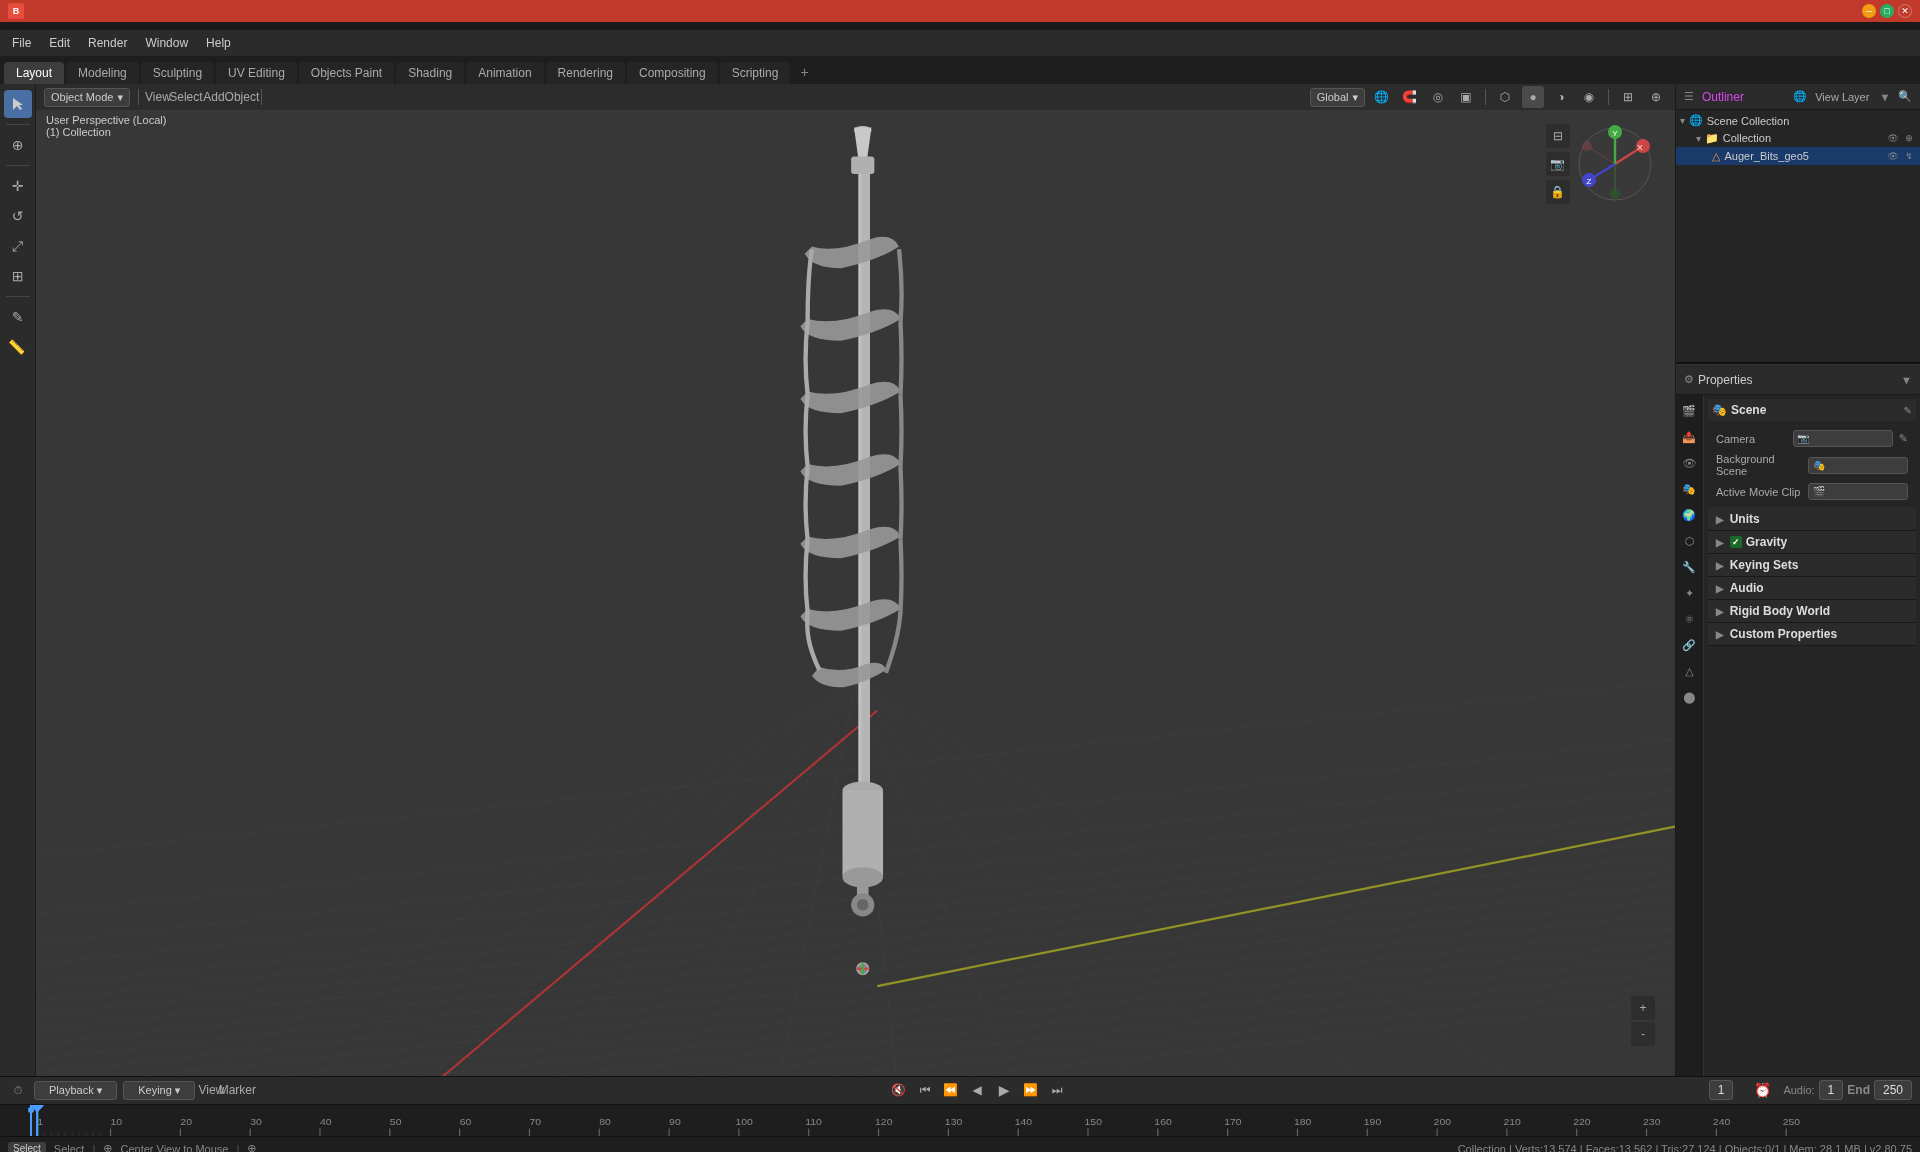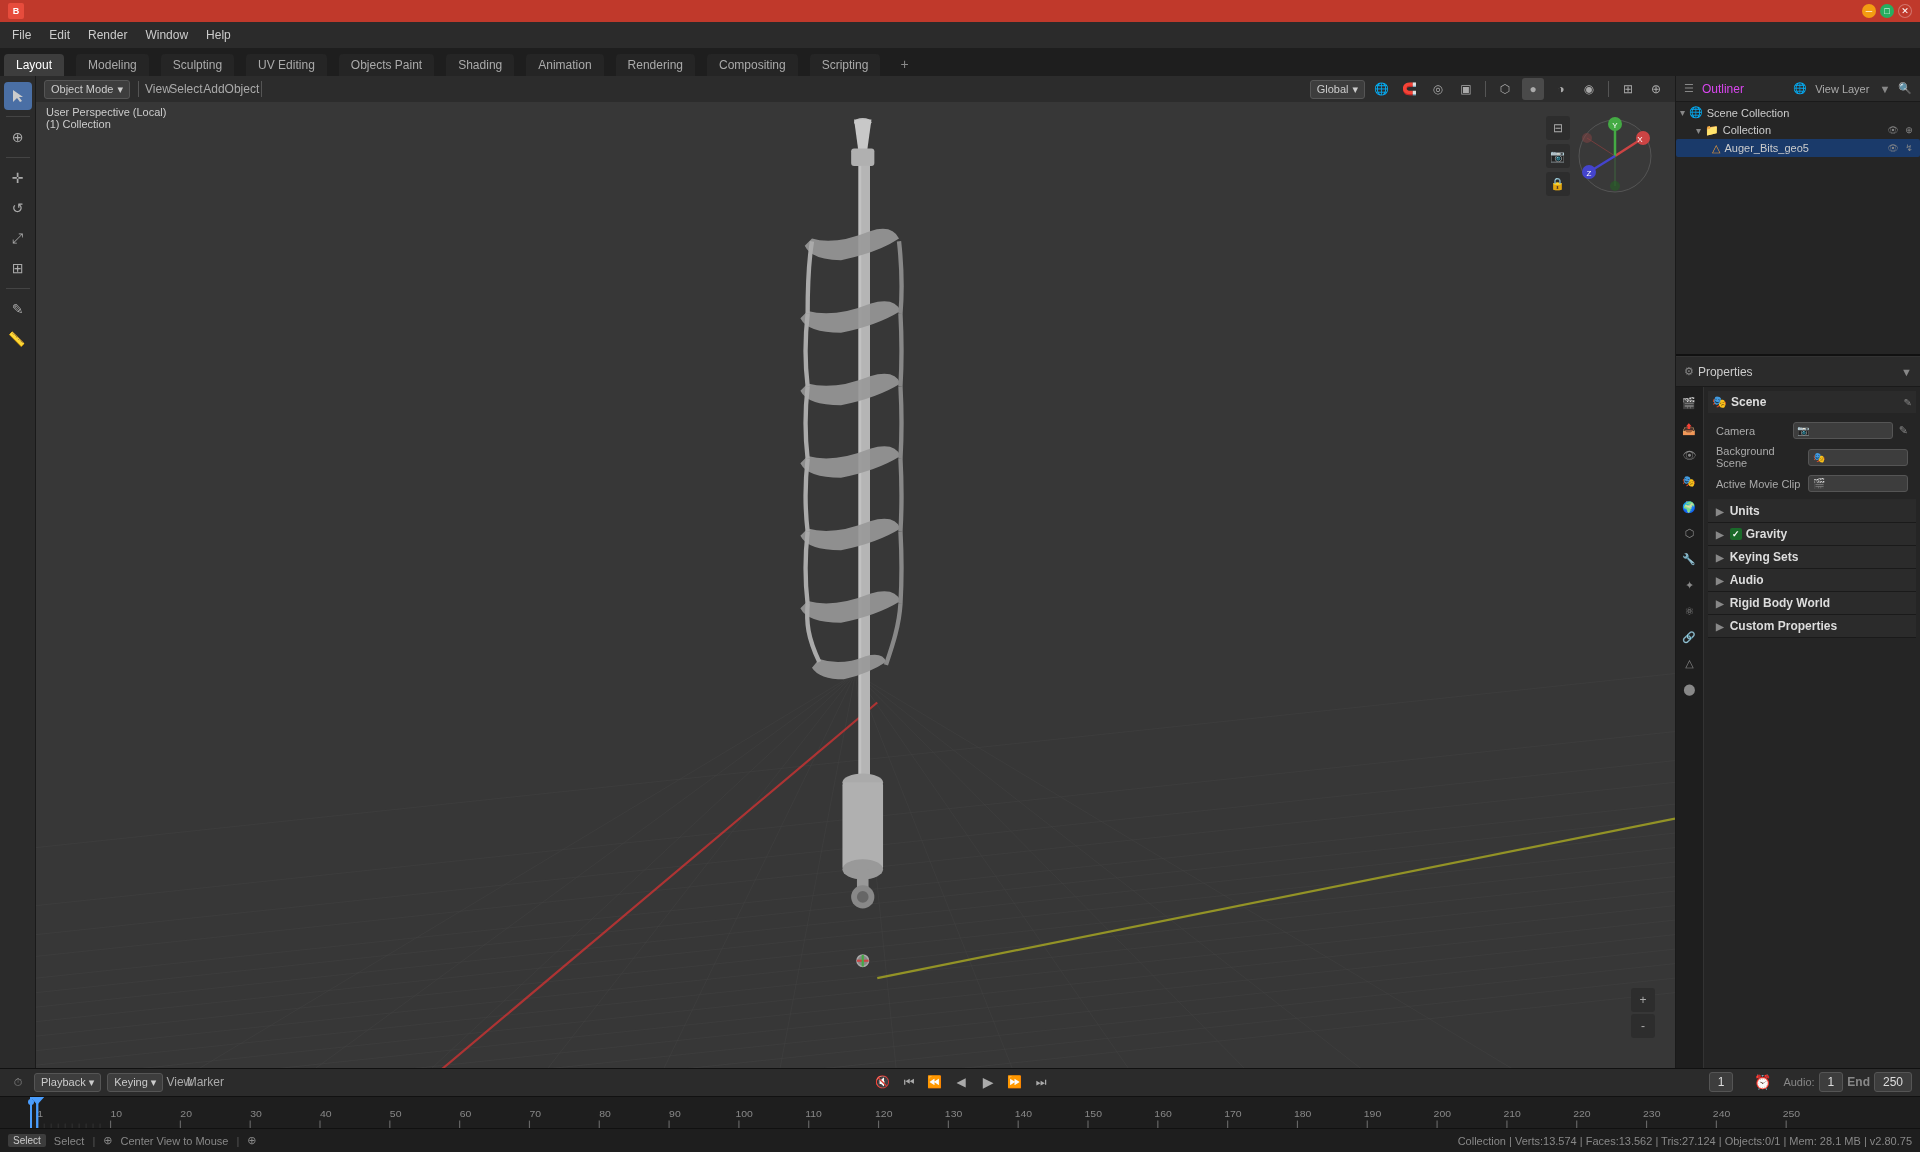--- a/index.html
+++ b/index.html
@@ -45,20 +45,21 @@
 
     
     #menubar {
       width: 100%;
       height: 26px;
       background: #2b2b2b;
       display: flex;
       align-items: center;
       padding: 0 4px;
       gap: 2px;
+      margin-top: 8px;
     }
     .menu-item {
       padding: 3px 8px;
       color: #cccccc;
       font-size: 12px;
       cursor: pointer;
       border-radius: 3px;
     }
 
     
@@ -70,21 +71,21 @@
       align-items: flex-end;
       padding: 0 4px;
     }
     .ws-tab {
       padding: 4px 12px;
       font-size: 12px;
       color: #aaaaaa;
       cursor: pointer;
       border-radius: 4px 4px 0 0;
       background: #252525;
-      margin-right: 12px;
+      margin-right: 2px;
     }
     .ws-tab.active {
       background: #3d3d3d;
       color: #ffffff;
     }
     .ws-tab-add {
       padding: 4px 8px;
       color: #888;
       cursor: pointer;
       font-size: 14px;
@@ -404,21 +405,21 @@
       align-items: center;
       padding: 0 8px;
       gap: 6px;
       border-bottom: 1px solid #111;
     }
 
     .timeline-dropdown {
       background: #3d3d3d;
       border: 1px solid #555;
       border-radius: 3px;
-      padding: 2px 6px;
+      padding: 2px 14px;
       color: #ccc;
       font-size: 11px;
       cursor: pointer;
       display: flex;
       align-items: center;
       gap: 3px;
     }
     .tl-icon-btn {
       width: 20px;
       height: 20px;

